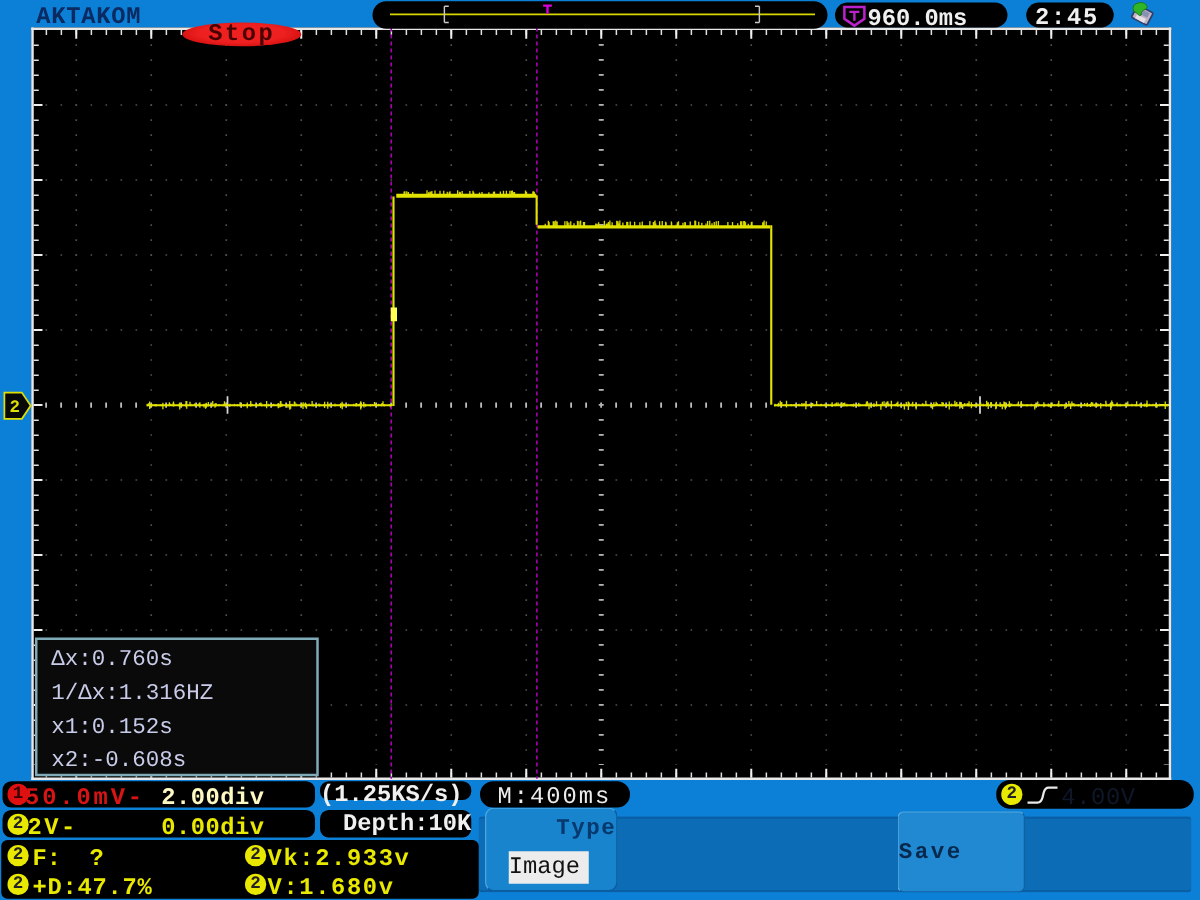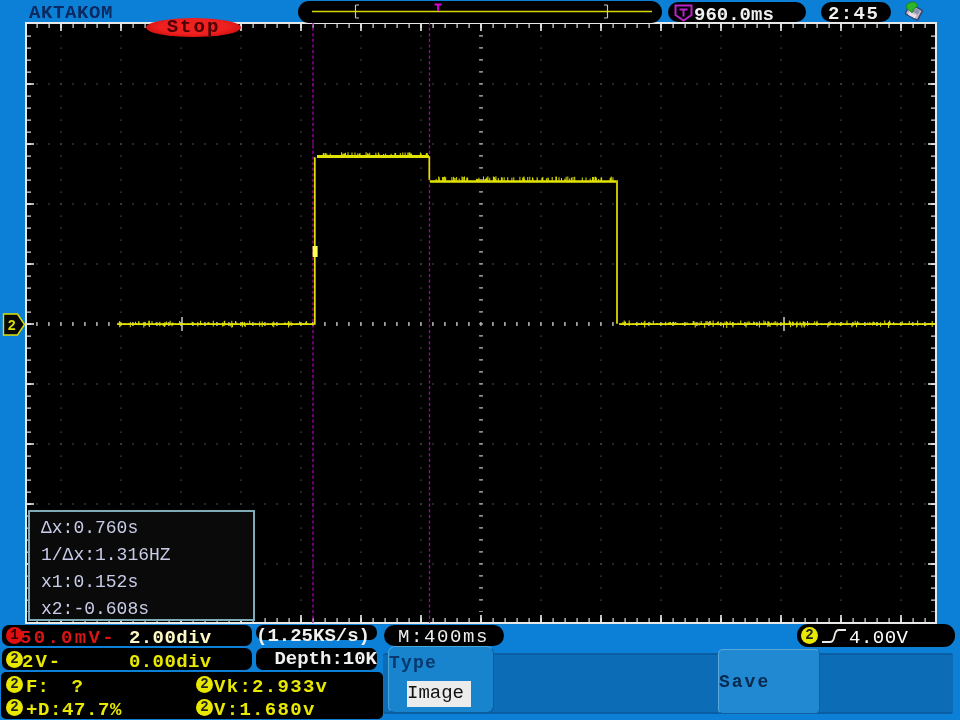--- a/index.html
+++ b/index.html
@@ -123,35 +123,35 @@
 <div class="abs" style="left:20px;top:627px;font:bold 19px 'Liberation Mono',monospace;color:#d81414;letter-spacing:2.3px">50.0mV-</div>
 <div class="abs" style="left:129px;top:627px;font:bold 19px 'Liberation Mono',monospace;color:#fef9c3;letter-spacing:0.4px">2.00div</div>
 <div class="abs" style="left:256px;top:625px;width:121px;height:15px;background:#000;border-radius:7px;font:bold 19px 'Liberation Mono',monospace;color:#f0f0f0">(1.25KS/s)</div>
 <div class="pill" style="left:384px;top:625px;width:120px;height:21px"></div>
 <div class="abs" style="left:398px;top:626px;font:19px 'Liberation Mono',monospace;color:#ececec;letter-spacing:1.6px">M:400ms</div>
 <div class="pill" style="left:797px;top:624px;width:158px;height:23px"></div>
 <div class="circ c2" style="left:801px;top:627px">2</div>
 <svg class="abs" style="left:820px;top:626px" width="28" height="20">
 <path d="M2 16 H10 Q13 16 14 12 L15 8 Q16 4 19 4 H26" stroke="#e8e8e8" stroke-width="1.8" fill="none"></path>
 </svg>
-<div class="abs" style="left:849px;top:627px;font:19px 'Liberation Mono',monospace;color:#ffffff;letter-spacing:0.5px">4.00V</div>
+<div class="abs" style="left:849px;top:627px;font:19px 'Liberation Mono',monospace;color:#0f172a;letter-spacing:0.5px">4.00V</div>
 <div class="abs" style="left:2px;top:648px;width:250px;height:22px;background:#000;border-radius:7px"></div>
 <div class="circ c2" style="left:6px;top:651px">2</div>
 <div class="abs" style="left:22px;top:651px;font:bold 19px 'Liberation Mono',monospace;color:#e8e800;letter-spacing:2px">2V-</div>
 <div class="abs" style="left:129px;top:651px;font:bold 19px 'Liberation Mono',monospace;color:#e8e800;letter-spacing:0.4px">0.00div</div>
 <div class="abs" style="left:256px;top:648px;width:121px;height:22px;background:#000;border-radius:7px;text-align:right;font:bold 19px 'Liberation Mono',monospace;color:#f0f0f0">Depth:10K</div>
 <div class="abs" style="left:1px;top:672px;width:382px;height:47px;background:#000;border-radius:5px"></div>
 <div class="circ c2" style="left:6px;top:676px">2</div>
 <div class="abs" style="left:26px;top:676px;font:bold 19px 'Liberation Mono',monospace;color:#e8e800">F:&nbsp;&nbsp;?</div>
 <div class="circ c2" style="left:196px;top:676px">2</div>
 <div class="abs" style="left:214px;top:676px;font:bold 19px 'Liberation Mono',monospace;color:#e8e800;letter-spacing:1.3px">Vk:2.933v</div>
 <div class="circ c2" style="left:6px;top:699px">2</div>
 <div class="abs" style="left:26px;top:699px;font:bold 19px 'Liberation Mono',monospace;color:#e8e800;letter-spacing:0.6px">+D:47.7%</div>
 <div class="circ c2" style="left:196px;top:699px">2</div>
 <div class="abs" style="left:214px;top:699px;font:bold 19px 'Liberation Mono',monospace;color:#e8e800;letter-spacing:1.3px">V:1.680v</div>
 
 <div class="abs" style="left:388px;top:646px;width:106px;height:67px;background:#1884ce;border:1.5px solid #4ca6de;border-right-color:#0d5c9c;border-bottom-color:#0d5c9c;border-radius:7px">
-<div style="position:absolute;left:0;width:100%;top:6px;text-align:left;font:bold 18px 'Liberation Mono',monospace;color:#07386e;letter-spacing:1.2px">Type</div>
+<div style="position:absolute;left:0;width:100%;top:6px;text-align:right;font:bold 18px 'Liberation Mono',monospace;color:#07386e;letter-spacing:1.2px">Type</div>
 <div style="position:absolute;left:18px;top:34px;width:64px;height:26px;background:#ececec;text-align:left;font:19px 'Liberation Mono',monospace;color:#111;line-height:25px">Image</div>
 </div>
 
 <div class="abs" style="left:718px;top:649px;width:102px;height:65px;background:#2189d2;border:1.5px solid #58a8dc;border-right-color:#12619e;border-bottom-color:#12619e;border-radius:5px">
 <div style="position:absolute;left:0;width:100%;top:22px;text-align:left;font:bold 18px 'Liberation Mono',monospace;color:#07294e;letter-spacing:2px">Save</div>
 </div>
 </body></html>

